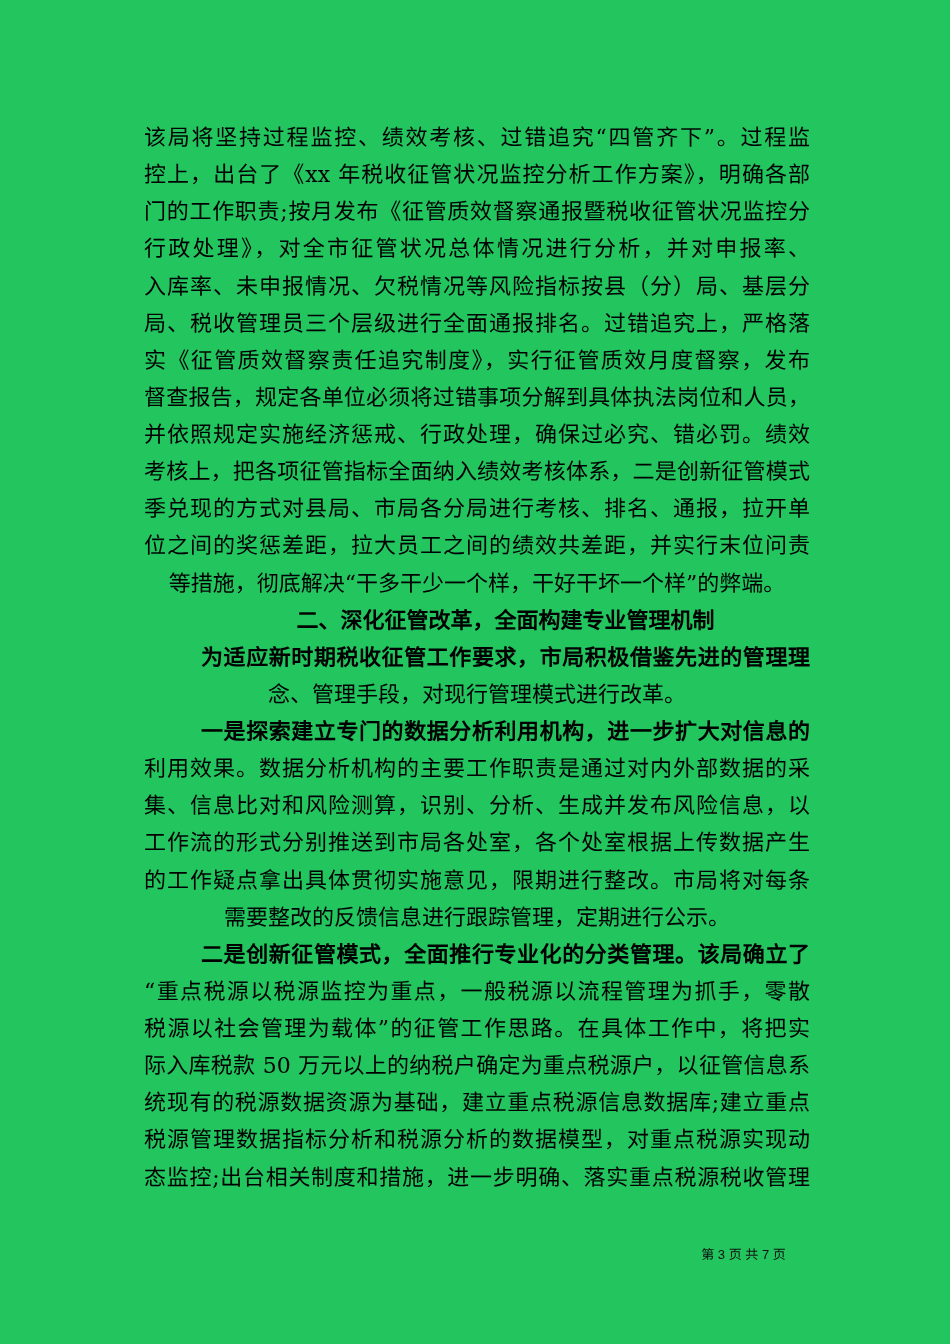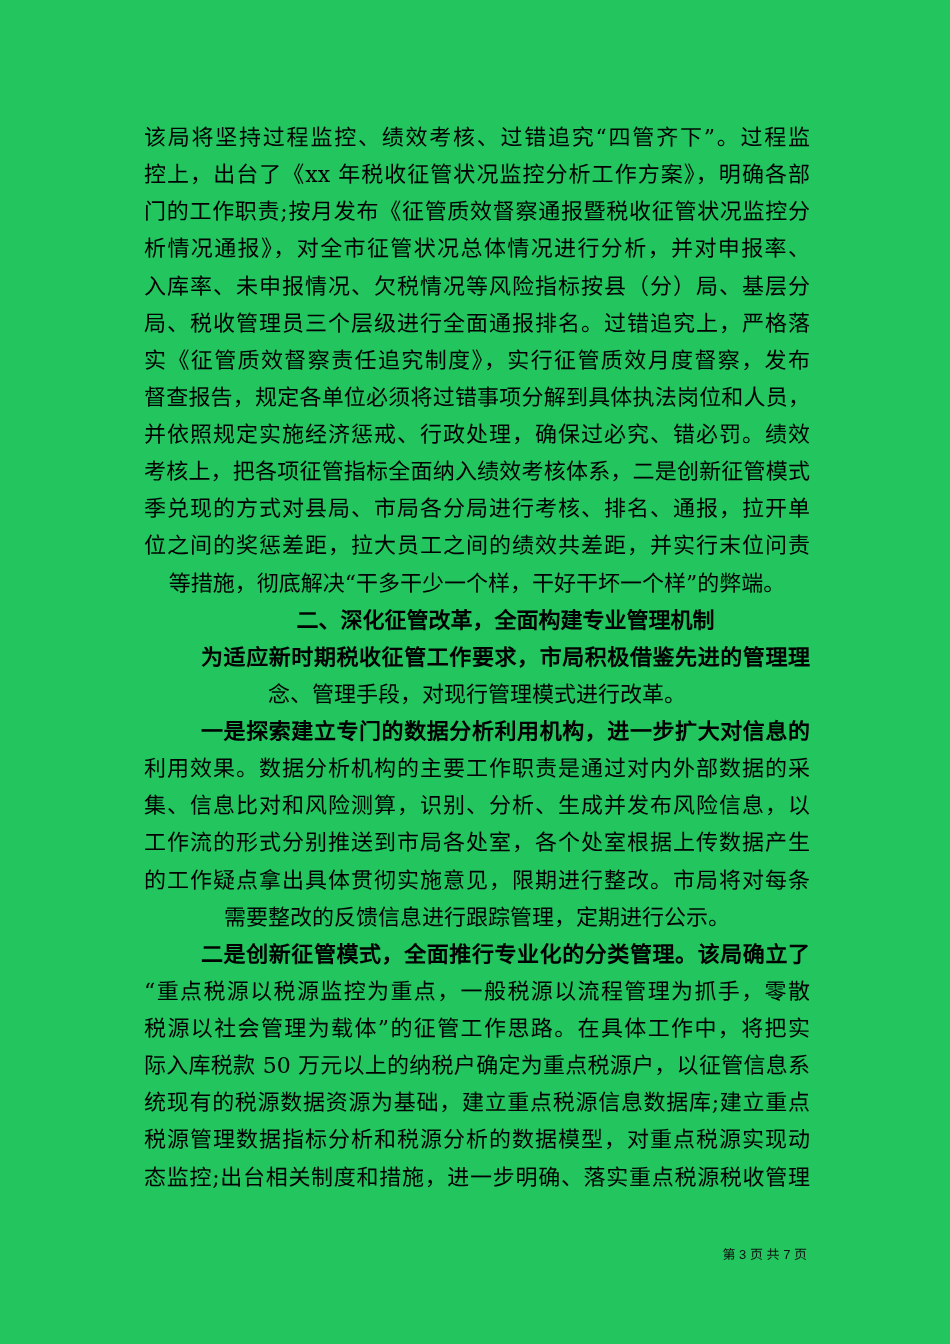--- a/index.html
+++ b/index.html
@@ -48,37 +48,37 @@
     }
     .ind { padding-left: 57px; font-weight: bold; }
     .footer {
       position: absolute;
       left: 680px;
       top: 1246px;
       width: 127px;
       height: 18px;
       line-height: 18px;
       font-size: 13px;
-      text-align: right;
+      text-align: center;
       color: #111111;
       font-family: "Liberation Sans", "DejaVu Sans", sans-serif;
       white-space: nowrap;
     }
   </style>
 </head>
 <body>
 
 <div class="page">
   <div class="text-block">
 
     <div class="para">
       <span class="ln jf">该局将坚持过程监控、绩效考核、过错追究“四管齐下”。过程监</span>
       <span class="ln jf">控上，出台了《xx 年税收征管状况监控分析工作方案》，明确各部</span>
       <span class="ln jf">门的工作职责;按月发布《征管质效督察通报暨税收征管状况监控分</span>
-      <span class="ln jf">析情况通报》，对全市征管状况总体情况进行分析，并对申报率、</span>
+      <span class="ln jf">行政处理》，对全市征管状况总体情况进行分析，并对申报率、</span>
       <span class="ln jf">入库率、未申报情况、欠税情况等风险指标按县（分）局、基层分</span>
       <span class="ln jf">局、税收管理员三个层级进行全面通报排名。过错追究上，严格落</span>
       <span class="ln jf">实《征管质效督察责任追究制度》，实行征管质效月度督察，发布</span>
       <span class="ln jf">督查报告，规定各单位必须将过错事项分解到具体执法岗位和人员，</span>
       <span class="ln jf">并依照规定实施经济惩戒、行政处理，确保过必究、错必罚。绩效</span>
       <span class="ln jf">考核上，把各项征管指标全面纳入绩效考核体系，二是创新征管模式</span>
       <span class="ln jf">季兑现的方式对县局、市局各分局进行考核、排名、通报，拉开单</span>
       <span class="ln jf">位之间的奖惩差距，拉大员工之间的绩效共差距，并实行末位问责</span>
       <span class="ln">等措施，彻底解决“干多干少一个样，干好干坏一个样”的弊端。</span>
     </div>

